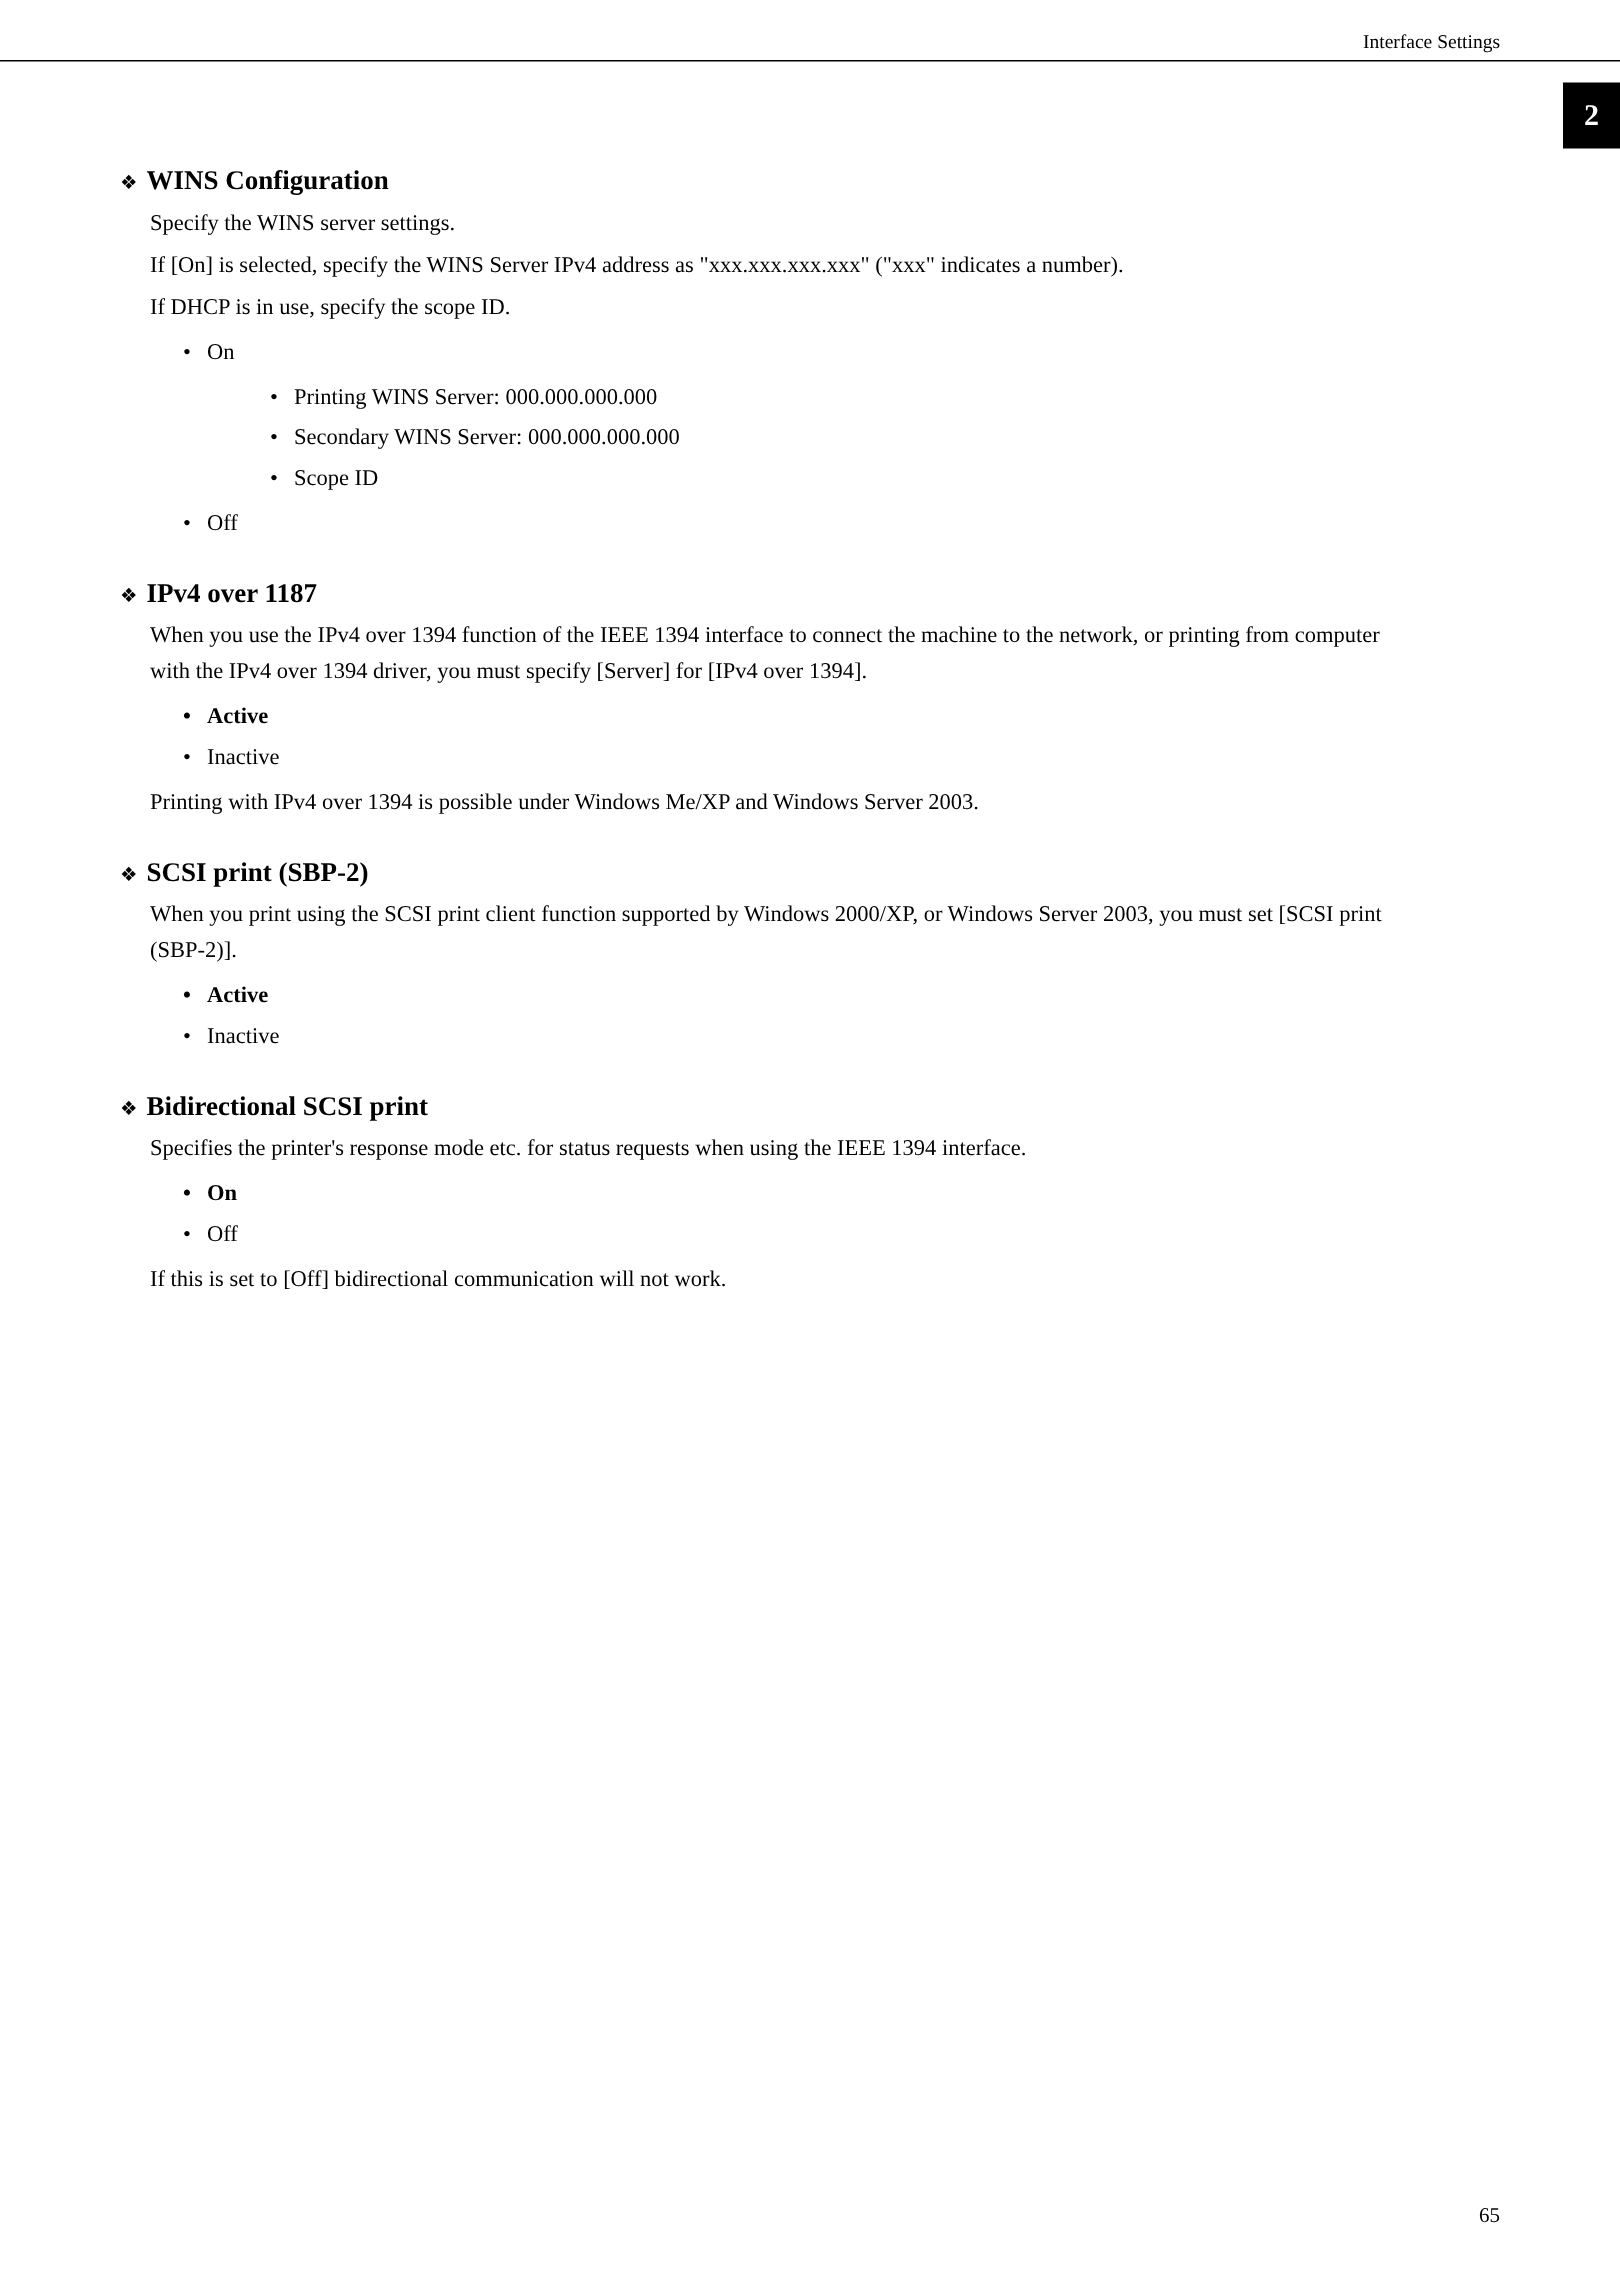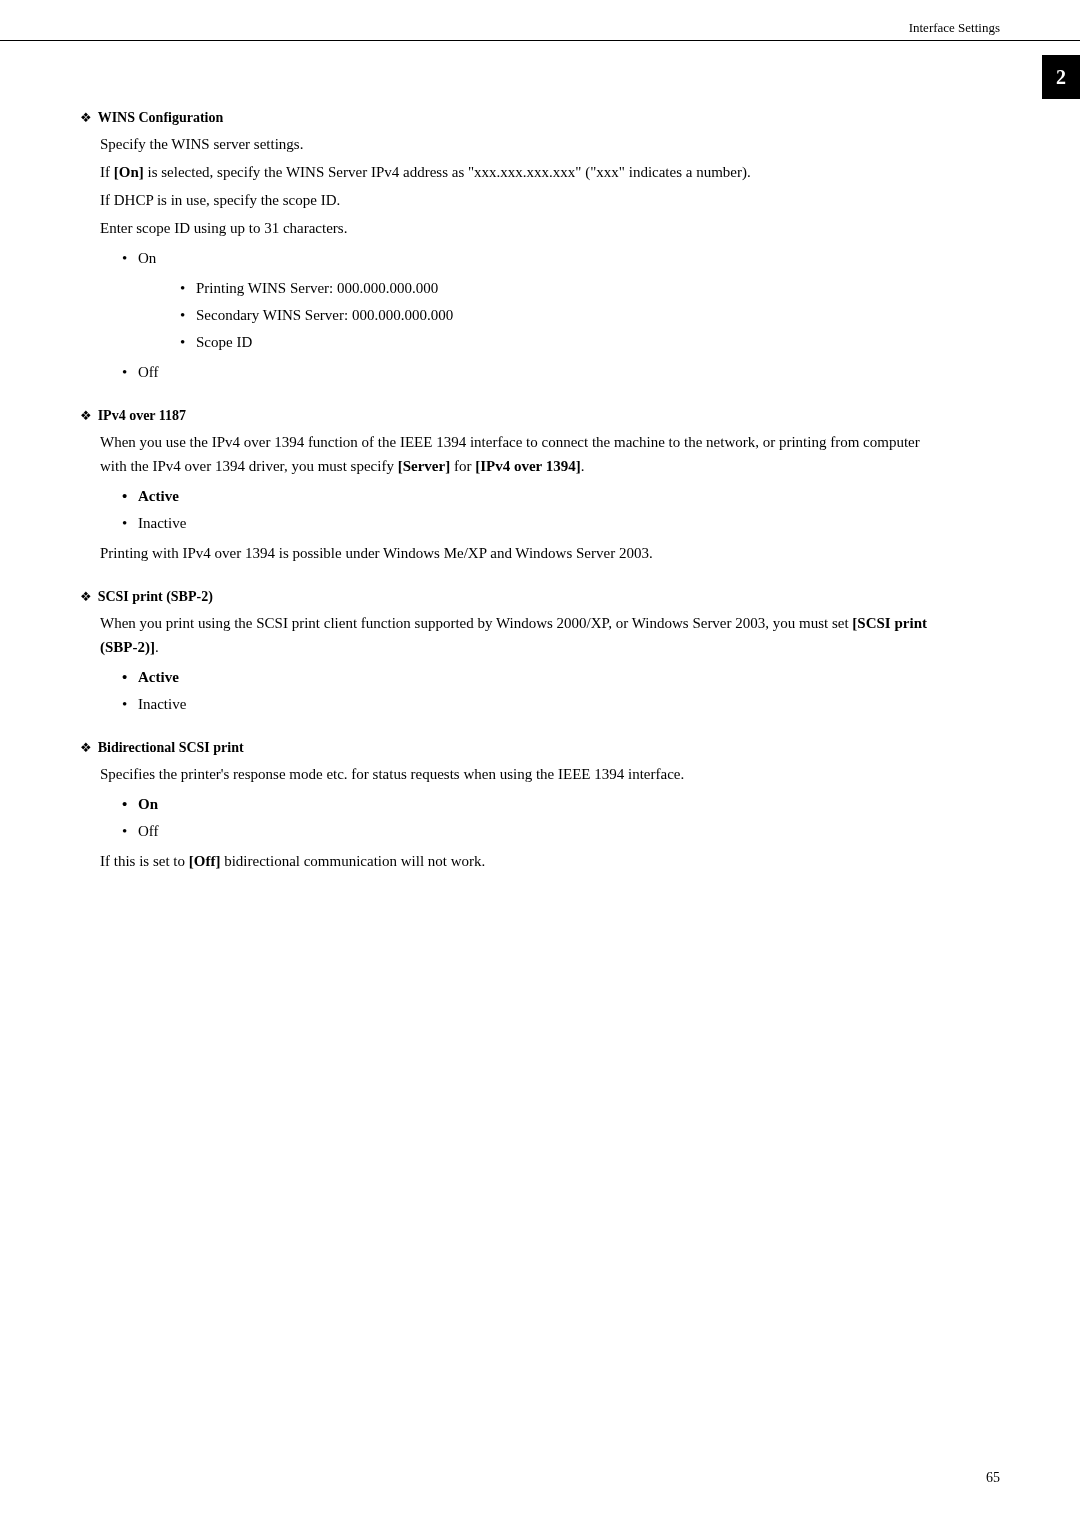--- a/index.html
+++ b/index.html
@@ -60,21 +60,21 @@
       margin-top: 60px;
       margin-right: 50px;
     }
 
     .section {
       margin-bottom: 24px;
     }
 
     .section-title {
       font-weight: bold;
-      font-size: 14px;
+      font-size: 18px;
       margin-bottom: 6px;
       display: flex;
       align-items: baseline;
       gap: 6px;
     }
 
     .section-title::before {
       content: "❖";
       font-size: 13px;
       font-weight: normal;
@@ -118,21 +118,21 @@
     }
 
     .page-number {
       position: absolute;
       bottom: 40px;
       right: 80px;
       font-size: 14px;
     }
 
     b {
-      font-weight: bold;
+      font-weight: normal;
     }
   </style>
 </head>
 <body>
 
 <div class="page-container">
   <div class="top-border"></div>
 
   <div class="header-right">Interface Settings</div>
 
@@ -141,21 +141,20 @@
   <div class="main-content">
 
     <div class="section">
       <div class="section-title">
         <span>WINS Configuration</span>
       </div>
       <div class="section-body">
         <p>Specify the WINS server settings.</p>
         <p>If <b>[On]</b> is selected, specify the WINS Server IPv4 address as "xxx.xxx.xxx.xxx" ("xxx" indicates a number).</p>
         <p>If DHCP is in use, specify the scope ID.</p>
-        <p>Enter scope ID using up to 31 characters.</p>
         <ul class="bullet-list">
           <li>
             <span>On</span>
             <ul class="bullet-list sub-list">
               <li>Printing WINS Server: 000.000.000.000</li>
               <li>Secondary WINS Server: 000.000.000.000</li>
               <li>Scope ID</li>
             </ul>
           </li>
           <li>Off</li>

